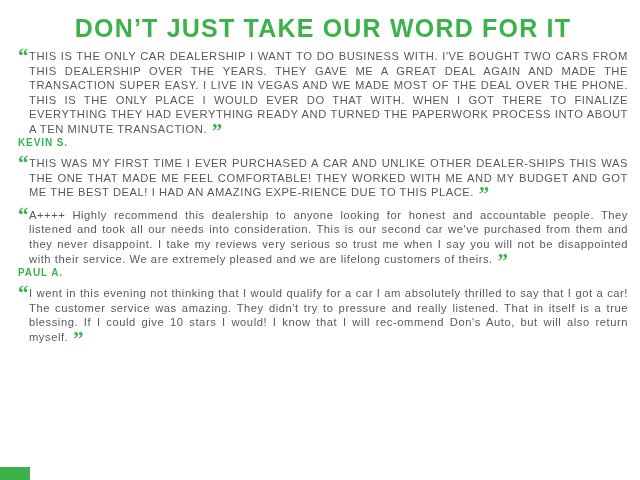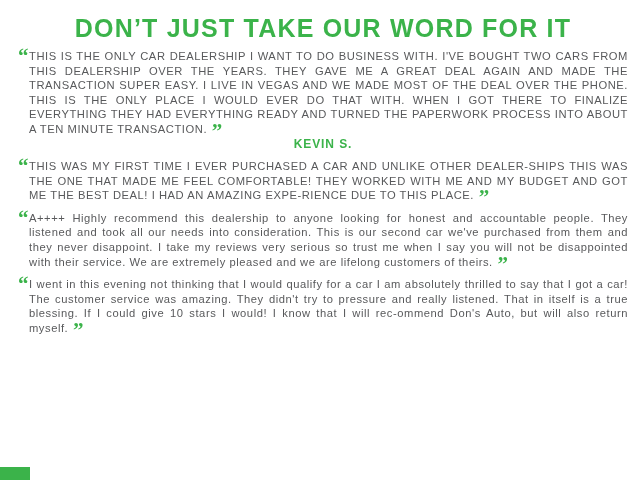--- a/index.html
+++ b/index.html
@@ -60,24 +60,24 @@
     color: #3bb34a;
     font-size: 21px;
     font-weight: bold;
     font-family: "Liberation Serif", serif;
     line-height: 0;
     position: relative;
     top: 5px;
     margin-left: 1px;
   }
   .attribution {
-    text-align: center;
+    text-align: left;
     color: #3bb34a;
     font-weight: bold;
-    font-size: 12px;
+    font-size: 10px;
     letter-spacing: 0.9px;
     margin-top: 1px;
     text-transform: uppercase;
   }
   .footer-bar {
     position: absolute;
     left: 0;
     bottom: 0;
     width: 100%;
     height: 13px;
@@ -119,20 +119,21 @@
       <span class="close-quote">”</span>
     </div>
   </div>
 
   <div class="testimonial t3">
     <div class="quote-body lower">
       <span class="open-quote">“</span>
       <span>A++++ Highly recommend this dealership to anyone looking for honest and accountable people. They listened and took all our needs into consideration. This is our second car we've purchased from them and they never disappoint. I take my reviews very serious so trust me when I say you will not be disappointed with their service. We are extremely pleased and we are lifelong customers of theirs.</span>
       <span class="close-quote">”</span>
     </div>
+    <div class="attribution">Paul A.</div>
   </div>
 
   <div class="testimonial t4">
     <div class="quote-body lower">
       <span class="open-quote">“</span>
       <span>I went in this evening not thinking that I would qualify for a car I am absolutely thrilled to say that I got a car! The customer service was amazing. They didn't try to pressure and really listened. That in itself is a true blessing. If I could give 10 stars I would! I know that I will rec-ommend Don's Auto, but will also return myself.</span>
       <span class="close-quote">”</span>
     </div>
   </div>
 

